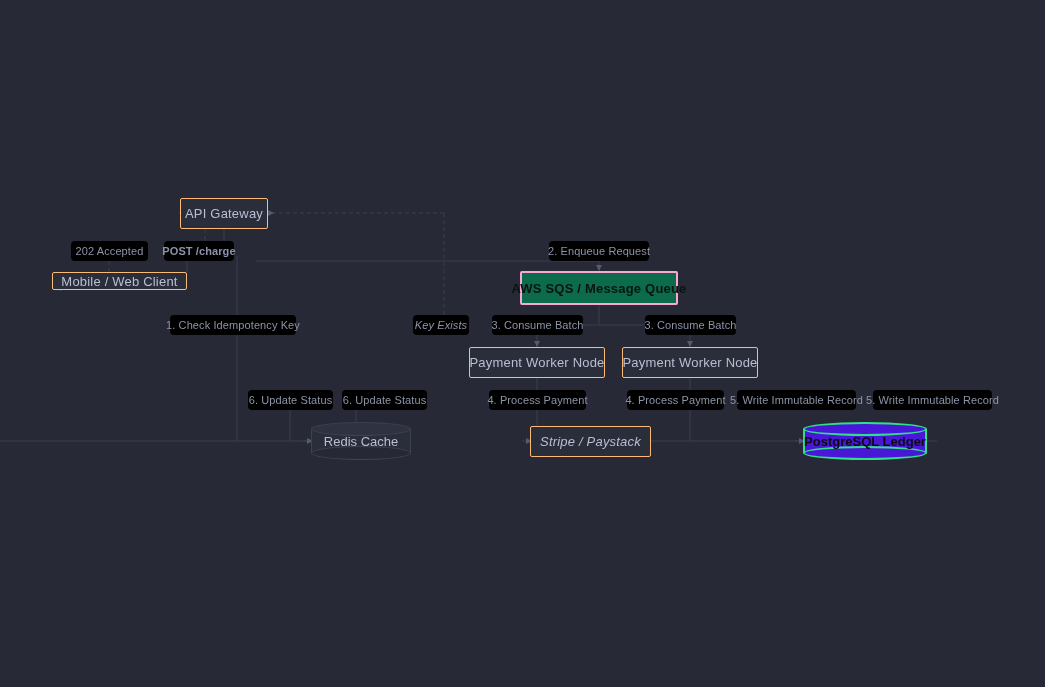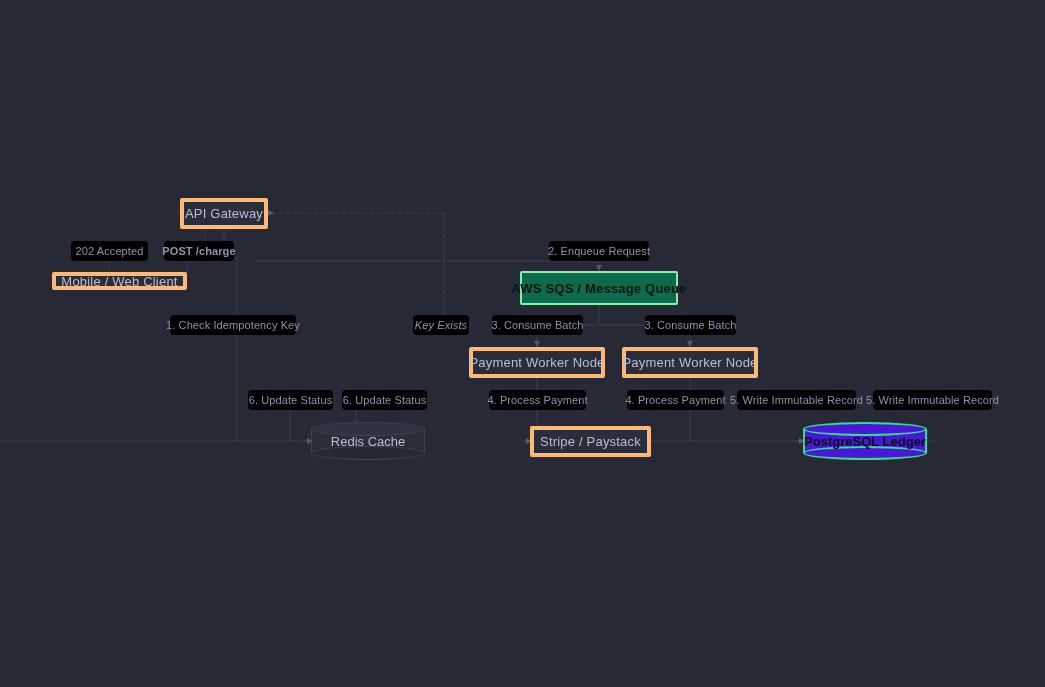--- a/index.html
+++ b/index.html
@@ -17,27 +17,27 @@
     position:absolute;
     box-sizing:border-box;
     display:flex;align-items:center;justify-content:center;
     text-align:center;
     font-size:13px;
     letter-spacing:.2px;
     white-space:nowrap;
   }
   .node.rect{
     background:#2a2d3a;
-    border:4px solid #fdba74;
+    border:1px solid #fdba74;
     border-radius:2px;
     color:#b9bed2;
   }
   .node.rect.hl{
     background:#0b6b4b;
-    border:2px solid #86efac;
+    border:2px solid #f9a8d4;
     color:#0a1410;
     font-weight:bold;
   }
 
   
   .cyl{
     position:absolute;
     box-sizing:border-box;
   }
   .cyl .body{
@@ -141,27 +141,27 @@
       </div>
       <div class="node rect hl" style="left: 520px; top: 271px; width: 158px; height: 34px;">
         <span>AWS SQS / Message Queue</span>
       </div>
       <div class="node rect" style="left: 469px; top: 347px; width: 136px; height: 31px;">
         <span>Payment Worker Node</span>
       </div>
       <div class="node rect" style="left: 622px; top: 347px; width: 136px; height: 31px;">
         <span>Payment Worker Node</span>
       </div>
-      <div class="cyl" style="left: 311px; top: 422px; width: 114px; height: 38px;">
+      <div class="cyl" style="left: 311px; top: 422px; width: 100px; height: 38px;">
         <div class="body"></div>
         <div class="bot"></div>
         <div class="top"></div>
         <div class="cap">Redis Cache</div>
       </div>
-      <div class="node rect" style="left: 530px; top: 426px; width: 121px; height: 31px;">
+      <div class="node rect" style="left: 530px; top: 426px; width: 121px; height: 31px; font-style: italic;">
         <span>Stripe / Paystack</span>
       </div>
       <div class="cyl hl" style="left: 803px; top: 422px; width: 124px; height: 38px; border-radius: 7px;">
         <div class="body"></div>
         <div class="bot"></div>
         <div class="top"></div>
         <div class="cap">PostgreSQL Ledger</div>
       </div>
     </div>
   <div id="labels">

